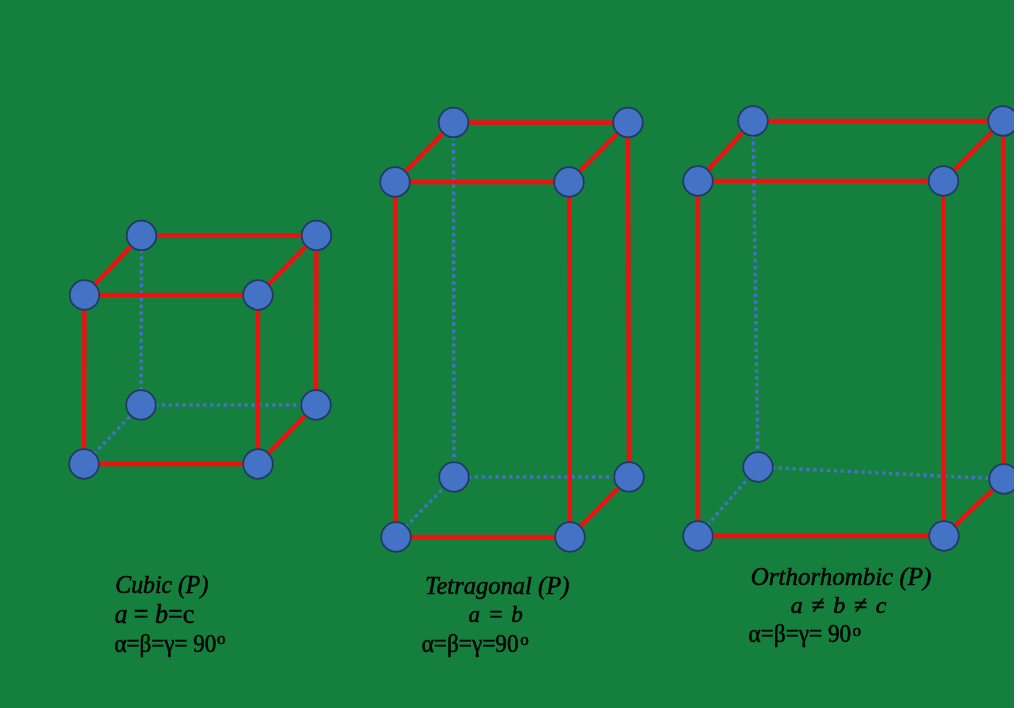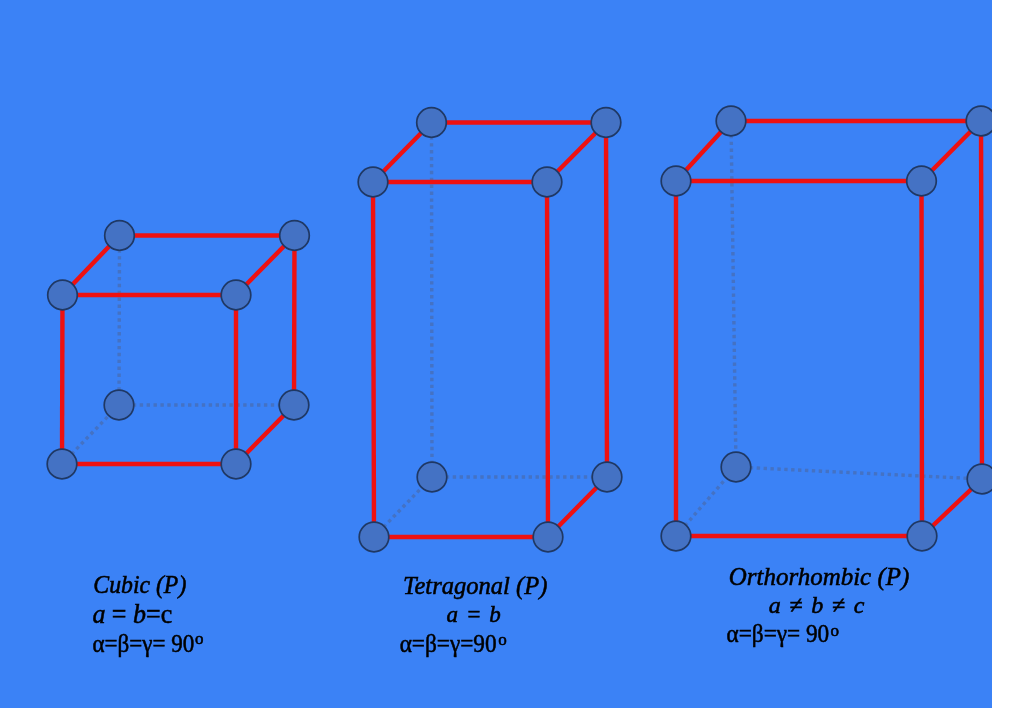--- a/index.html
+++ b/index.html
@@ -1,16 +1,16 @@
 <!DOCTYPE html>
 <html><head>
 <meta charset="utf-8">
 <style>
   html,body{margin:0;padding:0;background:#ffffff;}
-  .page{position:relative;width:992px;height:708px;background:#3b82f6;overflow:hidden;}
+  .page{position:relative;width:992px;height:708px;background:#15803d;overflow:hidden;padding-left:22px;}
   svg text{font-family:"Liberation Serif", serif;fill:#000000;stroke:#000000;stroke-width:0.55;}
 </style>
 </head>
 <body>
 <div class="page">
 <svg width="1024" height="708" viewBox="0 0 1024 708">
 
   <g stroke="#4472C4" stroke-width="3.4" stroke-dasharray="3.4 3.5" fill="none">
     <line x1="119.5" y1="235.5" x2="119" y2="405"></line>
     <line x1="119" y1="405" x2="294" y2="405"></line>

